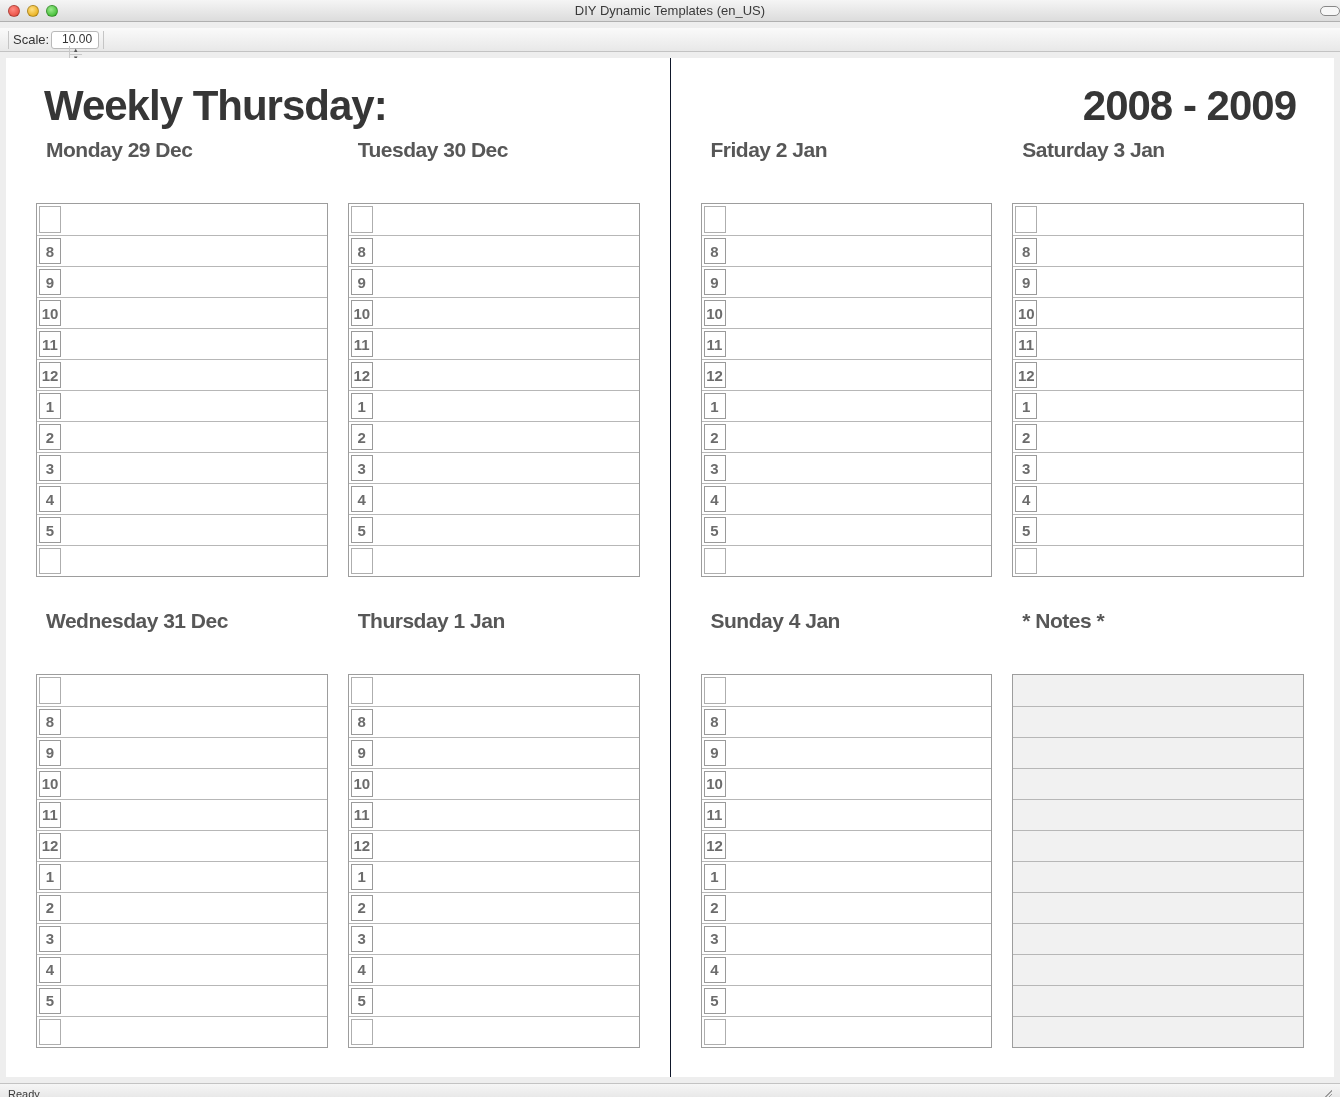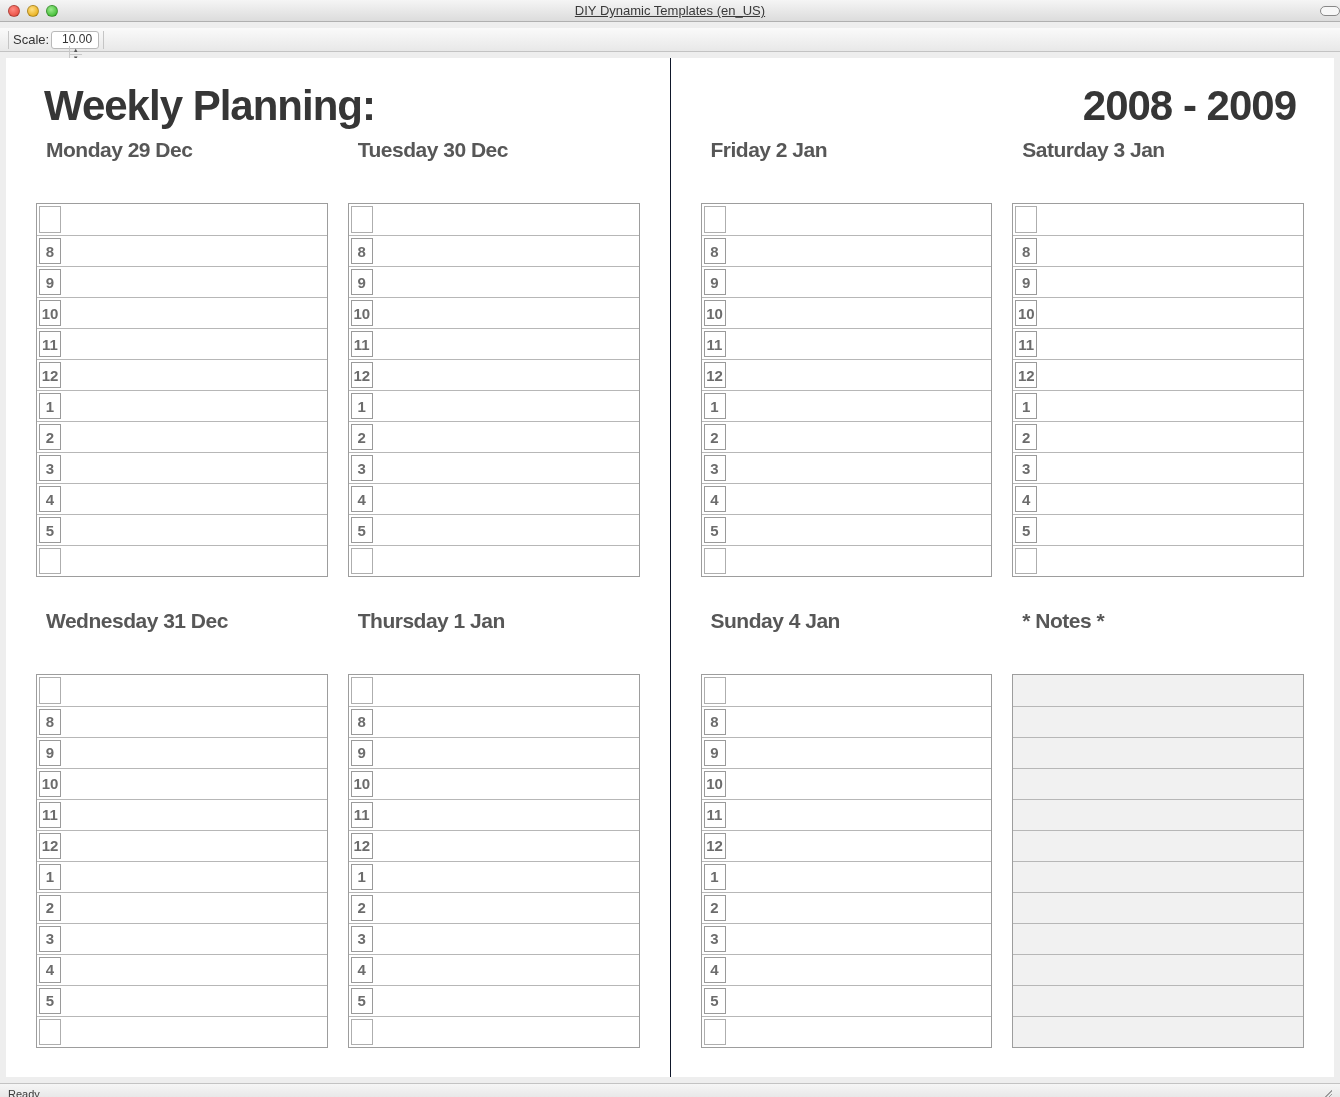--- a/index.html
+++ b/index.html
@@ -33,21 +33,20 @@
     border: 0.5px solid rgba(0,0,0,0.25);
   }
   .tl-red { background: radial-gradient(circle at 40% 35%, #ff8b82, #e33e32); }
   .tl-yellow { background: radial-gradient(circle at 40% 35%, #ffe083, #e2a200); }
   .tl-green { background: radial-gradient(circle at 40% 35%, #9bea8d, #29b01c); }
   .titlebar-title {
     position: absolute;
     left: 0; right: 0;
     text-align: center;
     pointer-events: none;
-    text-decoration: underline;
   }
   .titlebar-right {
     margin-left: auto;
     padding-right: 10px;
     width: 20px; height: 10px;
     border: 1px solid #888;
     border-radius: 5px;
     background: #f7f7f7;
   }
 
@@ -226,21 +225,21 @@
       <div class="stepper-btn">▼</div>
     </div>
   </div>
   <div class="toolbar-sep"></div>
 </div>
 
 <div class="canvas-wrap">
   <div class="page">
 
     <div class="spread">
-      <div class="page-heading">Weekly Planning:</div>
+      <div class="page-heading">Weekly Thursday:</div>
       <div class="day-grid" id="left-grid">
           <div class="day-block">
             <div class="day-title">Monday 29 Dec</div>
             <div class="slot-table">
               <div class="slot-row">
                 <div class="slot-hour blank"></div>
                 <div class="slot-line"></div>
               </div>
               <div class="slot-row">
                 <div class="slot-hour">8</div>

